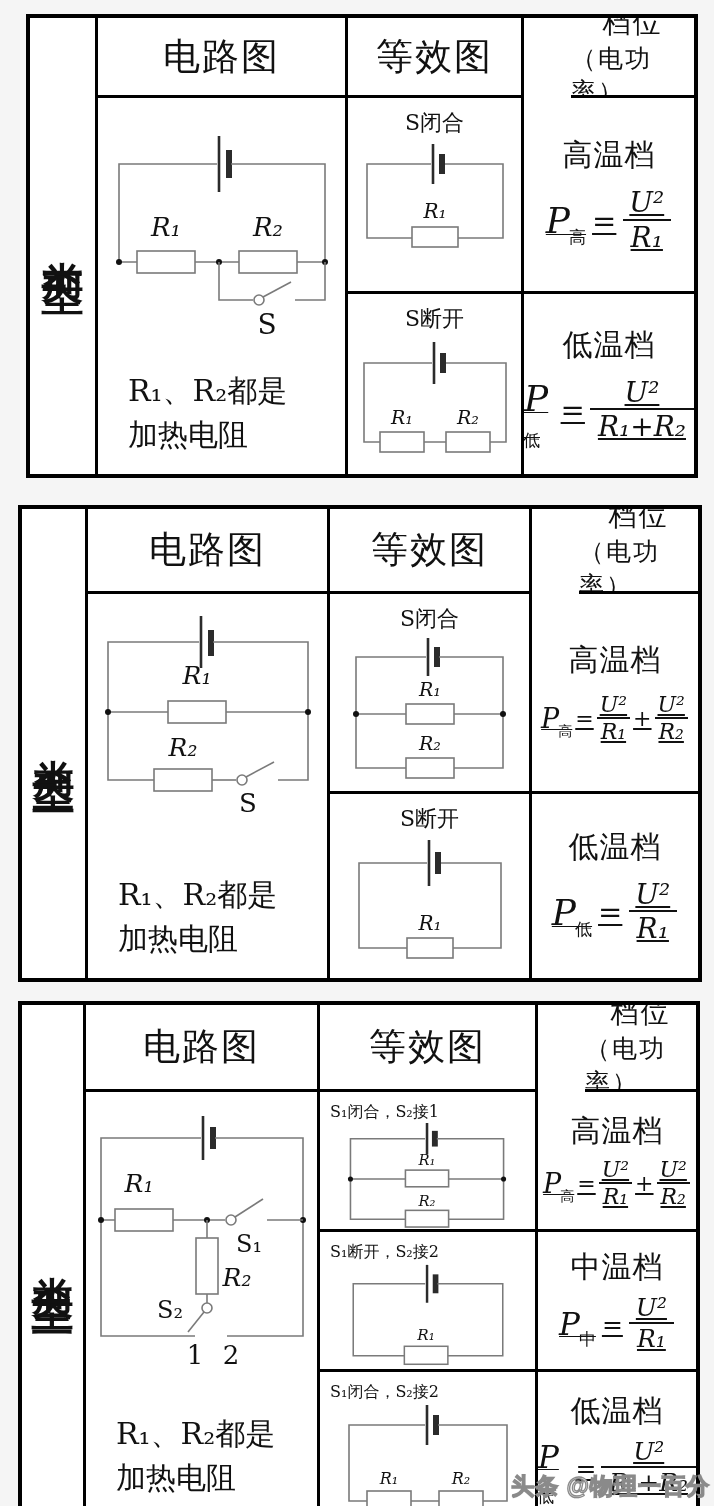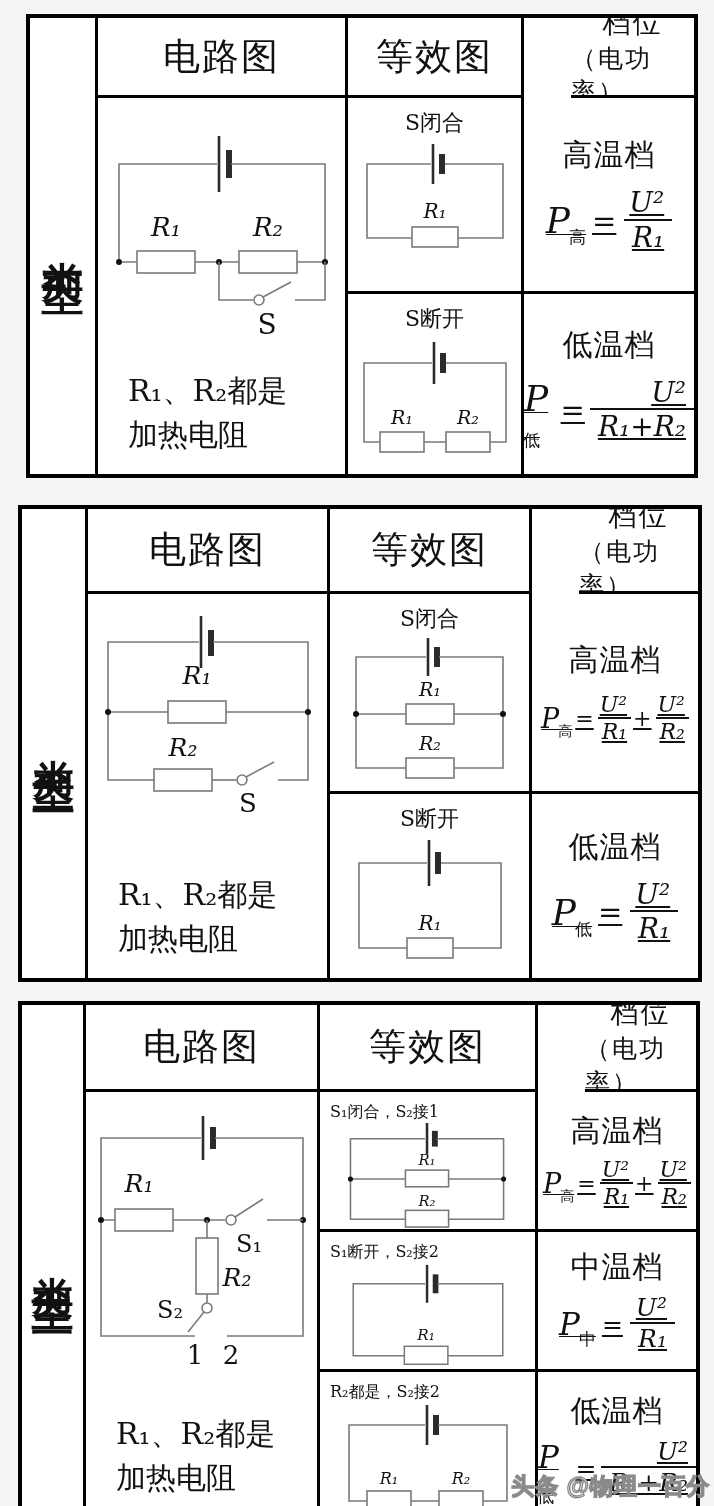--- a/index.html
+++ b/index.html
@@ -37,21 +37,21 @@
   .eq-caption.small { font-size:16px; align-self:flex-start; padding-left:10px; margin:2px 0 0; }
 
   .gear-cell { display:flex; flex-direction:column; align-items:center; justify-content:center; }
   .gear-label { font-size:30px; letter-spacing:1px; margin-bottom:12px; }
   .formula { display:flex; align-items:center; justify-content:center;
              font-family:"DejaVu Serif","Liberation Serif",serif; gap:5px;text-decoration:underline; }
   .fP { font-size:36px; font-style:italic; }
   .fsub { font-size:17px; position:relative; top:10px; left:-1px; }
   .feq { font-size:29px; }
   .fplus { font-size:28px; }
-  .frac { display:inline-flex; flex-direction:column; align-items:flex-end; }
+  .frac { display:inline-flex; flex-direction:column; align-items:center; }
   .fnum { font-size:28px; font-style:italic; line-height:1.1; padding:0 8px; }
   .fden { font-size:28px; font-style:italic; line-height:1.15; border-top:2.5px solid #111; padding:1px 8px 0; }
   .compact .fP { font-size:27px; }
   .compact .fsub { font-size:14px; top:8px; }
   .compact .feq, .compact .fplus { font-size:22px; }
   .compact .fnum, .compact .fden { font-size:22px; padding:0 4px; }
   .compact .fden { border-top-width:2px; }
   .compact { gap:2px; }
   .midf .fP { font-size:31px; }
   .midf .fnum, .midf .fden { font-size:25px; }
@@ -369,21 +369,21 @@
       <span class="flhs"><span class="fP">P</span><span class="fsub">中</span></span>
       <span class="feq">=</span>
       <span class="frac">
           <span class="fnum">U²</span>
           <span class="fden">R₁</span>
         </span>
     </div>
   </div>
 
   <div class="cell nbb eq-cell" style="grid-area:4/3/5/4">
-    <div class="eq-caption small">R₂都是，S₂接2</div>
+    <div class="eq-caption small">S₁闭合，S₂接2</div>
     <svg width="190" height="112" viewBox="0 0 190 112">
       <g>
         <line class="batt-long" x1="94" y1="2" x2="94" y2="42"></line>
         <line class="batt-short" x1="103" y1="12" x2="103" y2="32"></line>
       </g>
       <polyline class="wire" points="92,22 16,22 16,98 174,98 174,22 105,22"></polyline>
       <rect class="res" x="34" y="88" width="44" height="19"></rect>
       <rect class="res" x="106" y="88" width="44" height="19"></rect>
       <text class="lblI" x="56" y="81" font-size="16" text-anchor="middle">R₁</text>
       <text class="lblI" x="128" y="81" font-size="16" text-anchor="middle">R₂</text>

